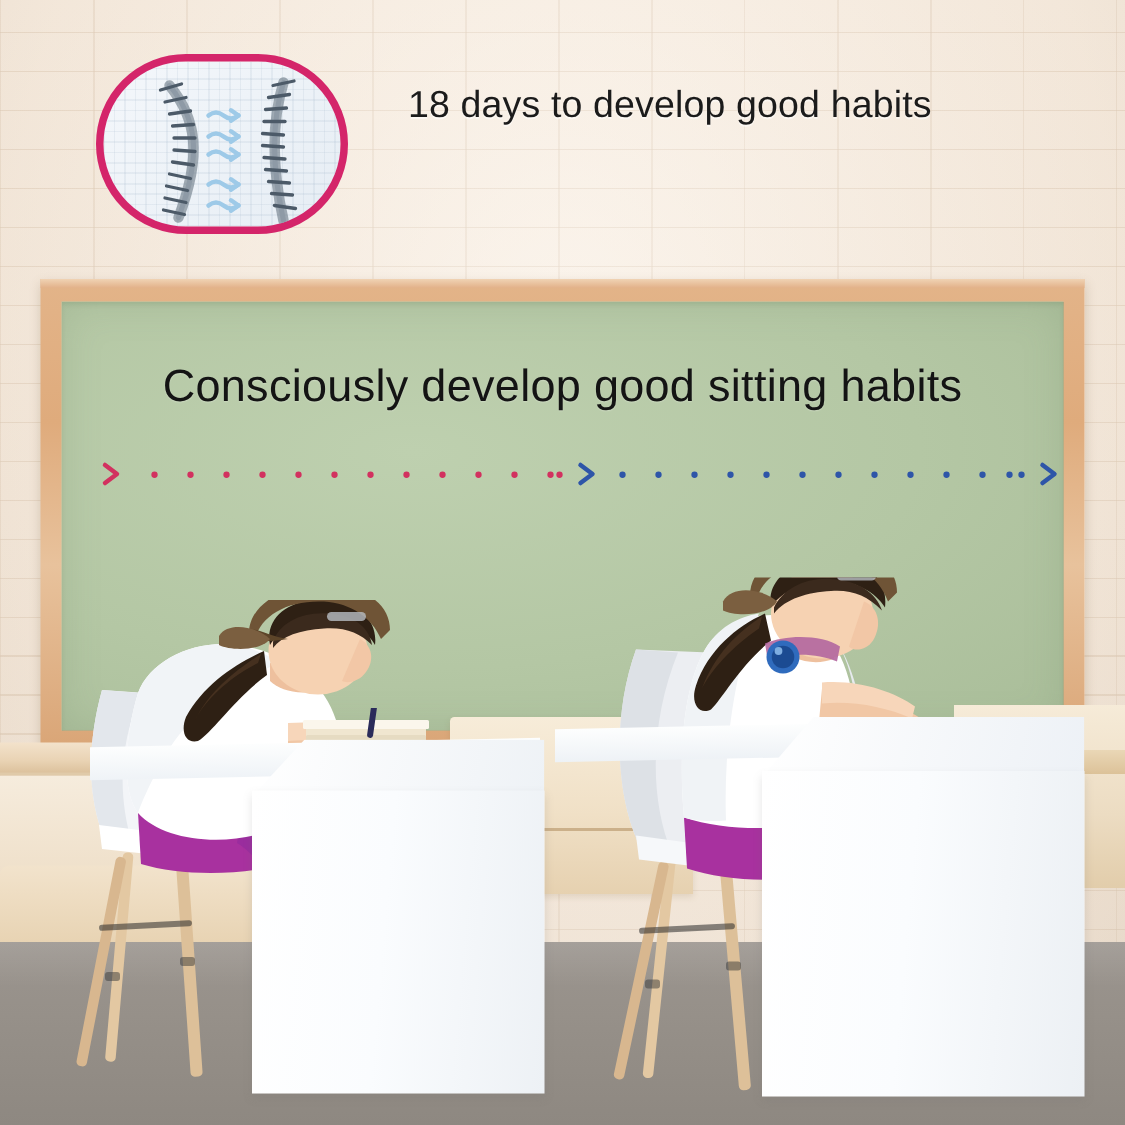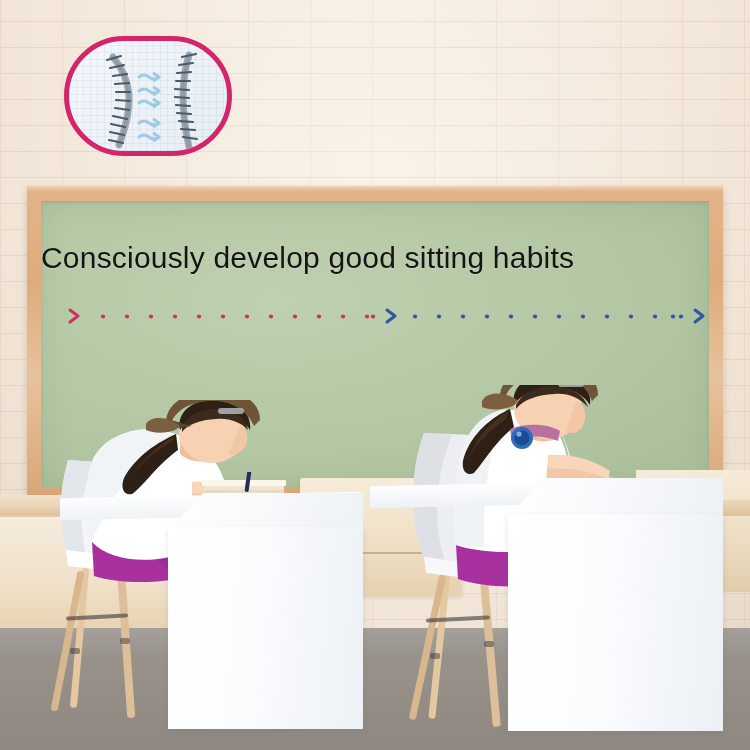--- a/index.html
+++ b/index.html
@@ -66,21 +66,21 @@
     background:linear-gradient(180deg,#f0d3b4,#e2b189);
   }
   .board-surface{
     position:absolute;left:14px;top:15px;right:14px;bottom:17px;
     background:
       radial-gradient(ellipse at 35% 35%, #bed0af 0%, #b4c7a4 55%, #a9bd99 100%);
     box-shadow:inset 0 0 26px rgba(120,140,110,.22), inset 0 2px 3px rgba(90,110,80,.18);
   }
   .board-text{
     position:absolute;left:0;right:0;top:40px;
-    text-align:left;
+    text-align:center;
     color:#141414;
     font-size:30px;font-weight:400;letter-spacing:.2px;
     text-shadow:0 1px 1px rgba(255,255,255,.25);
   }
   .dotline{
     position:absolute;left:26px;right:22px;top:106px;height:18px;
   }
   .dotline svg{display:block;}
 
   
@@ -223,20 +223,21 @@
           <path d="M90 62 l-5 -3.5 M90 62 l-5 3.5" stroke-width="3"></path>
         <path d="M70 82 q5 -4 10 0 t10 0"></path>
           <path d="M90 82 l-5 -3.5 M90 82 l-5 3.5" stroke-width="3"></path>
         <path d="M70 96 q5 -4 10 0 t10 0"></path>
           <path d="M90 96 l-5 -3.5 M90 96 l-5 3.5" stroke-width="3"></path>
       </g>
     </svg>
   </div>
 
   <div class="headline">
+    <div>18 days to develop good habits</div>
   </div>
 
   <div class="board-frame">
     <div class="board-surface">
       <div class="board-text">Consciously develop good sitting habits</div>
       <div class="dotline">
         <svg width="640" height="18" viewBox="0 0 640 18">
           <g fill="none" stroke="#d2315f" stroke-width="3" stroke-linecap="round" stroke-linejoin="round">
             <polyline points="3,3 11,9 3,15"></polyline>
           </g>

